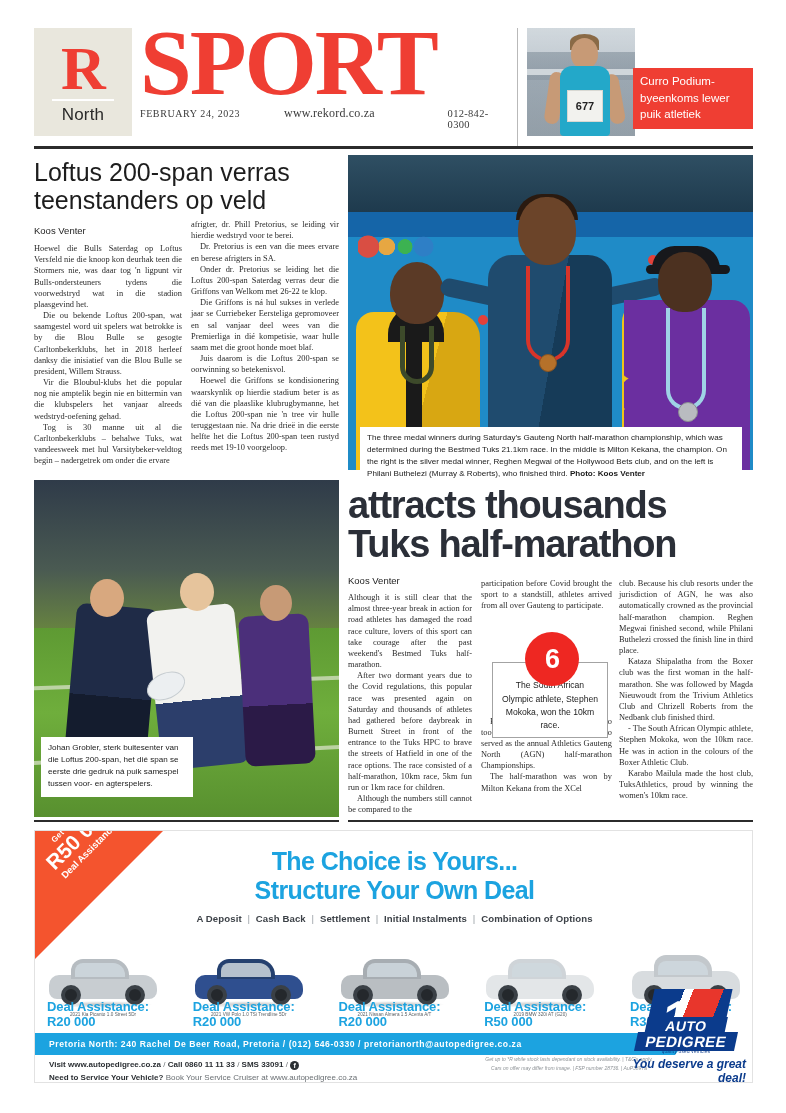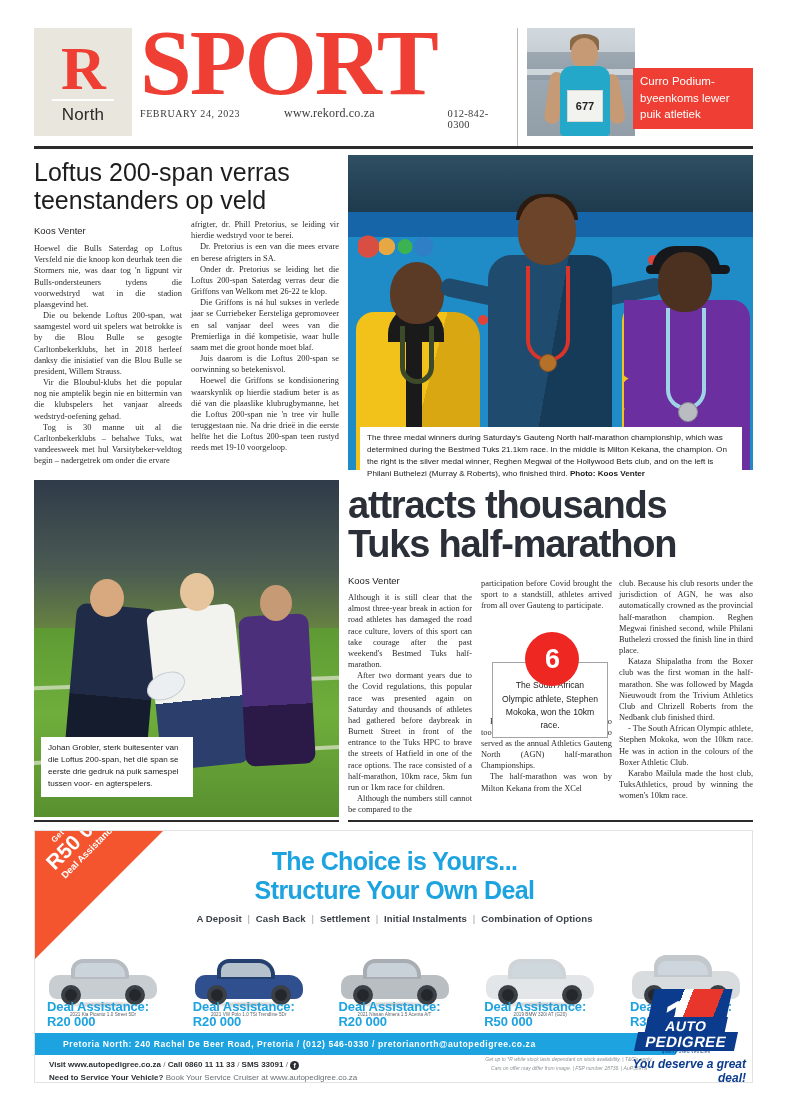--- a/index.html
+++ b/index.html
@@ -426,21 +426,21 @@
   }
   .car-deal {
     position: absolute; left: 0; width: 112px; bottom: 2px; text-align: left;
     font-family: "Liberation Sans", sans-serif; font-weight: bold;
     font-size: 13px; color: #1ca3e0; letter-spacing: -.1px;
   }
 
   .ad-addressbar {
     position: absolute; left: 0; top: 202px; width: 640px; height: 22px;
     background: #1ca3e0; color: #ffffff;
-    display: flex; align-items: center; padding-left: 28px;
+    display: flex; align-items: center; padding-left: 14px;
     font-family: "Liberation Sans", sans-serif; font-size: 8.6px;
     font-weight: bold; letter-spacing: .55px;
   }
   .ad-addressbar:after {
     content: ""; position: absolute; right: -16px; top: 0;
     border-top: 22px solid #1ca3e0; border-right: 16px solid transparent;
   }
   .ad-footlines {
     position: absolute; left: 14px; top: 228px; width: 430px;
     font-family: "Liberation Sans", sans-serif; font-size: 8px; color: #2b2f33;

